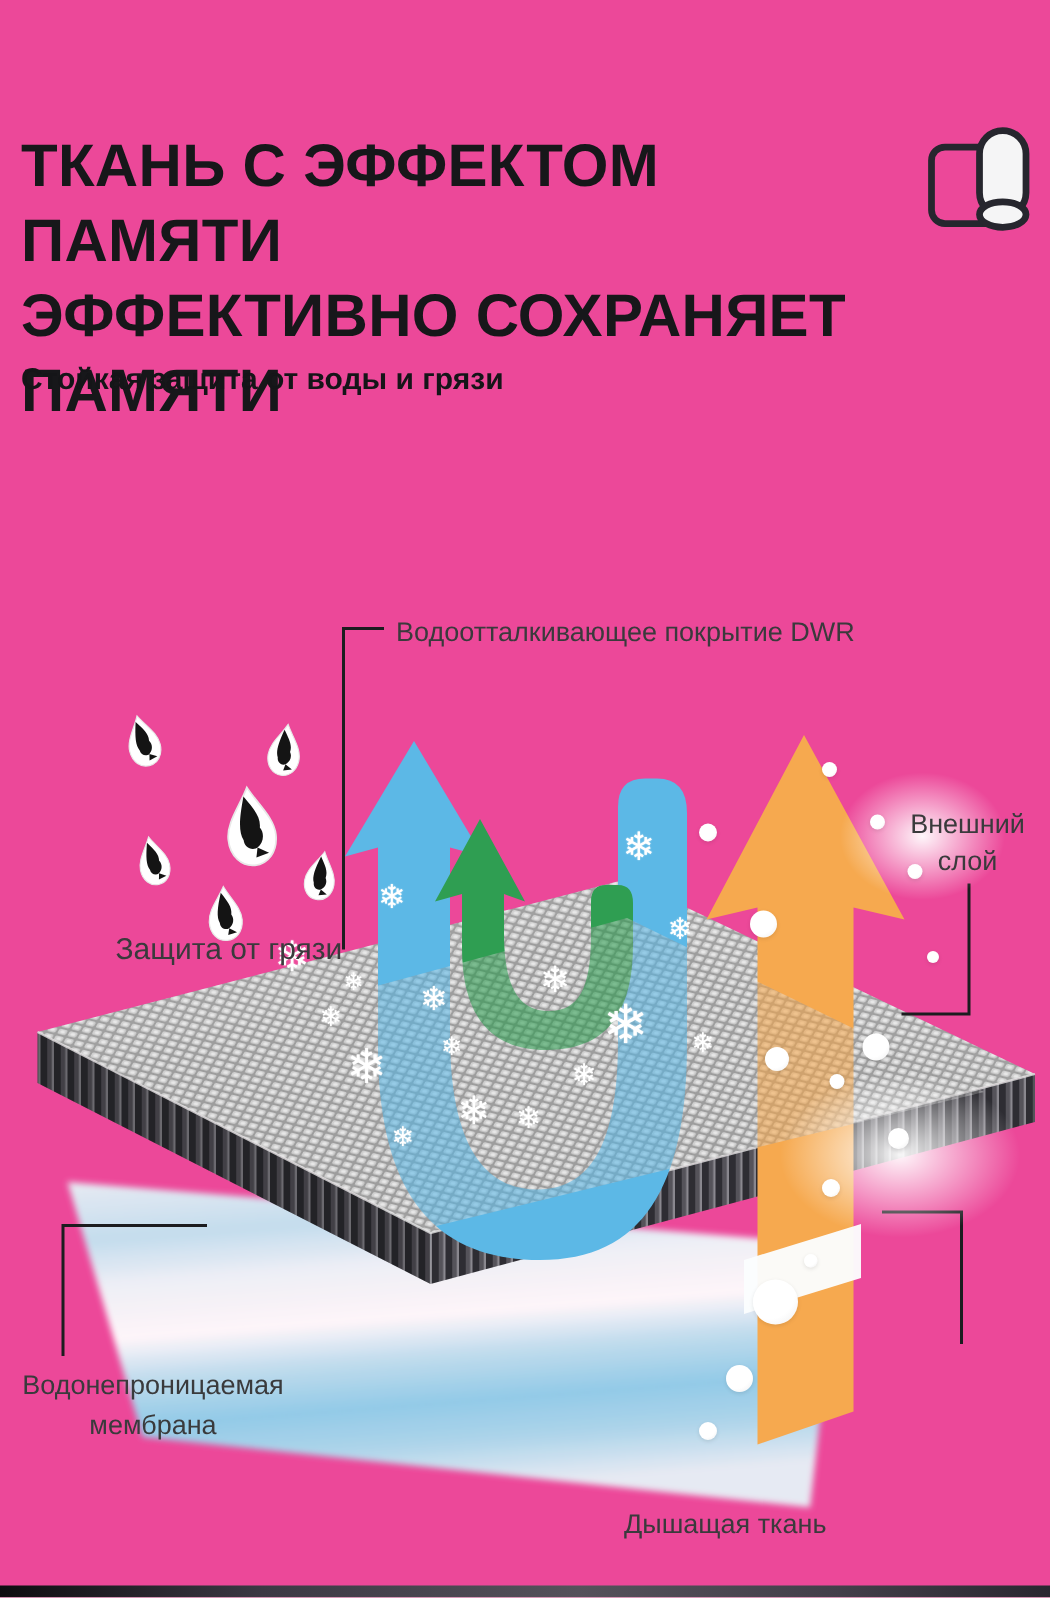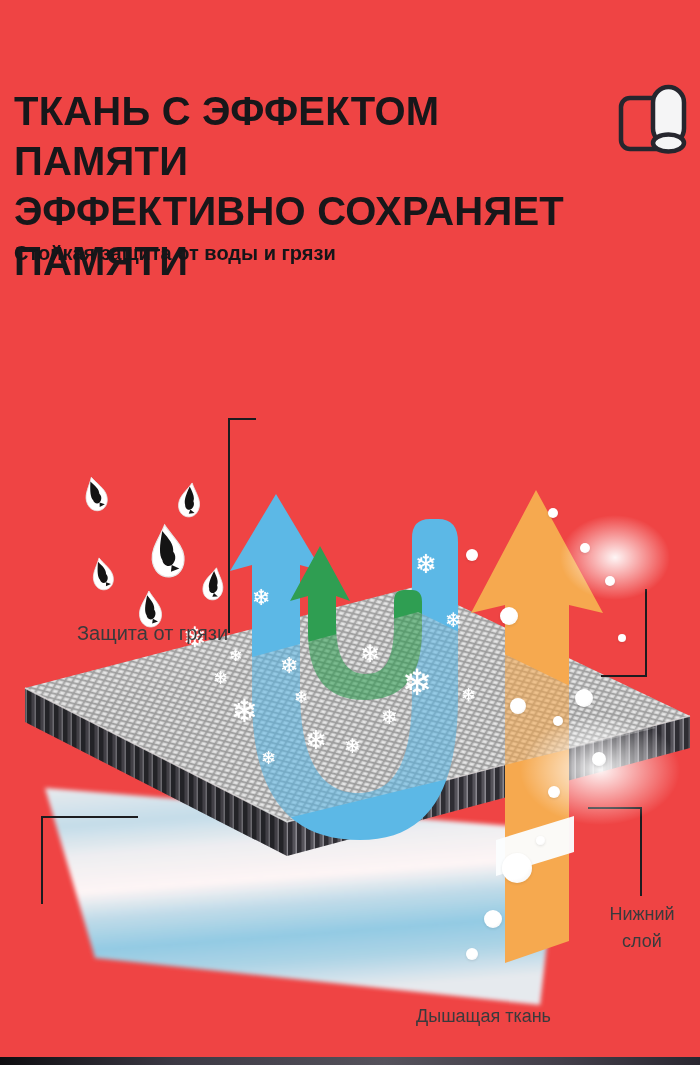--- a/index.html
+++ b/index.html
@@ -1,18 +1,18 @@
 <!DOCTYPE html>
 <html><head>
 <meta charset="utf-8">
 <style>
   html,body{margin:0;padding:0;background:#e9e9ea;}
   #stage{
     position:relative;width:700px;height:1065px;overflow:hidden;
-    background:#ef4444;font-family:"Liberation Sans",sans-serif;
+    background:#ec4899;font-family:"Liberation Sans",sans-serif;
   }
   
   .title{
     position:absolute;left:14px;top:86px;width:610px;
     font-weight:900;font-size:40px;line-height:50px;
     color:#17171a;letter-spacing:.2px;
   }
   .subtitle{
     position:absolute;left:14px;top:236px;
     font-weight:900;font-size:20px;line-height:34px;color:#151518;
@@ -171,23 +171,25 @@
   <div class="bubble" style="left:502px;top:853px;width:30px;height:30px"></div>
   <div class="bubble" style="left:484px;top:910px;width:18px;height:18px"></div>
   <div class="bubble" style="left:466px;top:948px;width:12px;height:12px"></div>
   <div class="bubble" style="left:548px;top:786px;width:12px;height:12px"></div>
   <div class="bubble" style="left:536px;top:836px;width:9px;height:9px"></div>
   <div class="bubble" style="left:553px;top:716px;width:10px;height:10px"></div>
   <div class="bubble" style="left:592px;top:752px;width:14px;height:14px"></div>
   <div class="bubble" style="left:548px;top:508px;width:10px;height:10px"></div>
   <div class="bubble" style="left:618px;top:634px;width:8px;height:8px"></div>
 
+  <div class="lbl left" style="left:264px;top:409px;">Водоотталкивающее покрытие DWR</div>
 
+  <div class="lbl" style="left:594px;top:537px;width:102px;">Внешний слой</div>
 
   <div class="lbl left" style="left:77px;top:621px;font-size:20px;">Защита от грязи</div>
 
+  <div class="lbl" style="left:2px;top:910px;width:200px;line-height:27px;">Водонепроницаемая мембрана</div>
 
-  <div class="lbl" style="left:593px;top:901px;width:98px;line-height:27px;">Нижний слой</div>
 
   <div class="lbl left" style="left:416px;top:976px;margin-top:28px;">Дышащая ткань</div>
 
   <div class="footer-bar"></div>
 </div>
 
 </body></html>

